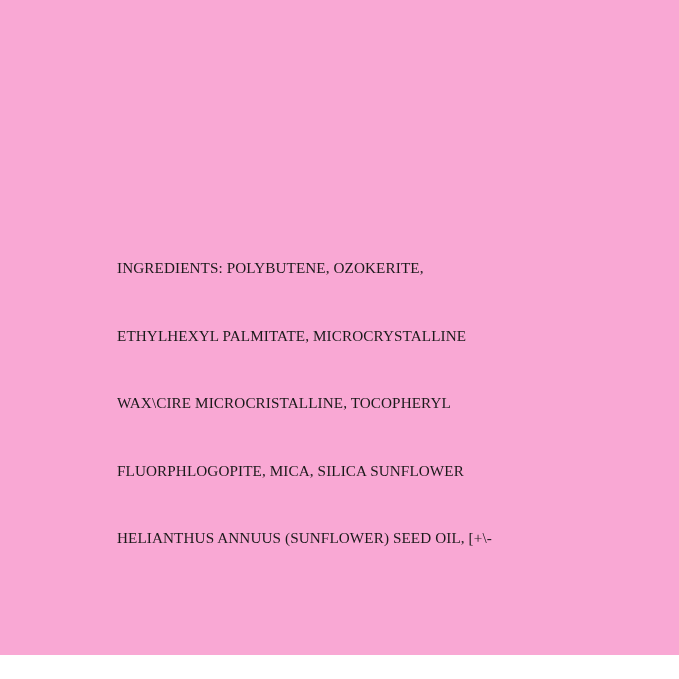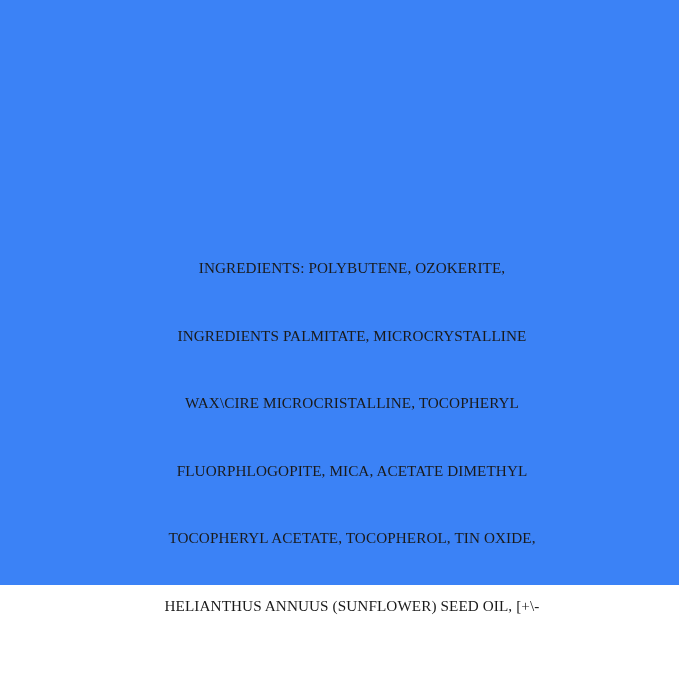--- a/index.html
+++ b/index.html
@@ -9,23 +9,22 @@
   body {
     width: 679px;
     height: 679px;
     background: #ffffff;
     font-family: "Liberation Serif", serif;
     overflow: hidden;
   }
   .page {
     position: relative;
     width: 679px;
-    height: 585px;
-    background: #3b82f6;
-    text-align: center;
+    height: 655px;
+    background: #f9a8d4;
   }
   .ingredients-block {
     position: absolute;
     left: 117px;
     top: 212px;
     width: 470px;
     color: #1a1a1a;
     font-family: "Liberation Serif", serif;
     font-size: 15.2px;
     line-height: 22.5px;
@@ -37,23 +36,22 @@
     display: block;
     white-space: pre;
   }
 </style>
 </head>
 <body>
 
 <div class="page">
   <div class="ingredients-block">
     <span class="line">INGREDIENTS: POLYBUTENE, OZOKERITE,</span>
-    <span class="line">INGREDIENTS PALMITATE, MICROCRYSTALLINE</span>
+    <span class="line">ETHYLHEXYL PALMITATE, MICROCRYSTALLINE</span>
     <span class="line">WAX\CIRE MICROCRISTALLINE, TOCOPHERYL</span>
-    <span class="line">FLUORPHLOGOPITE, MICA, ACETATE DIMETHYL</span>
-    <span class="line">TOCOPHERYL ACETATE, TOCOPHEROL, TIN OXIDE,</span>
+    <span class="line">FLUORPHLOGOPITE, MICA, SILICA SUNFLOWER</span>
     <span class="line">HELIANTHUS ANNUUS (SUNFLOWER) SEED OIL, [+\-</span>
     
     
     
     
   </div>
 </div>
 
 </body></html>

